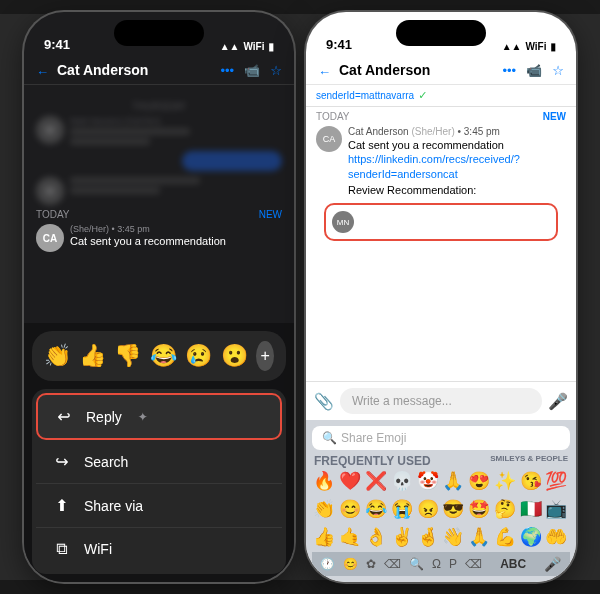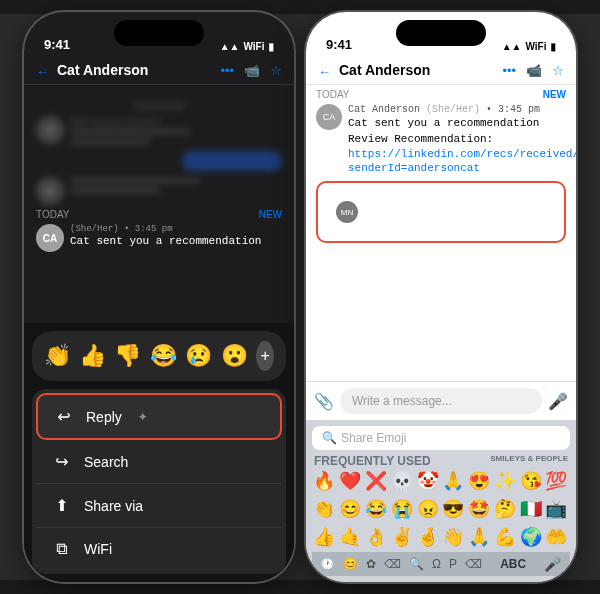--- a/index.html
+++ b/index.html
@@ -238,38 +238,38 @@
       height: 26px;
       border-radius: 50%;
       background: #888;
       flex-shrink: 0;
       display: flex;
       align-items: center;
       justify-content: center;
       font-size: 9px;
       color: #fff;
     }
-    .right-bubble-wrap { flex: 1; font-family: Liberation Mono, monospace; }
+    .right-bubble-wrap { flex: 1; }
     .right-sender {
       font-size: 10px;
       color: #555;
       margin-bottom: 1px;
     }
     .right-bubble {
       font-size: 11px;
       color: #000;
       line-height: 1.3;
     }
     .right-link { color: #007AFF; }
     .right-bubble-highlight {
       border: 2px solid #e74c3c;
       border-radius: 10px;
-      padding: 18px;
+      padding: 6px;
       background: #fff;
-      margin: 4px 0;
+      margin: 4px 8px;
     }
 
     .right-input-bar {
       display: flex;
       align-items: center;
       padding: 6px 8px;
       border-top: 1px solid #e0e0e0;
       gap: 6px;
       background: #fff;
     }
@@ -457,37 +457,41 @@
     <div class="nav-bar">
       <span class="nav-back">←</span>
       <span class="nav-title">Cat Anderson</span>
       <div class="nav-actions">
         <span>•••</span>
         <span>📹</span>
         <span>☆</span>
       </div>
     </div>
 
+    <div class="right-url-bar">
+      <span>senderId=mattnavarra</span>
+      <span style="color:#34c759; font-size:11px;">✓</span>
+    </div>
 
     <div class="right-messages">
 
       <div style="display:flex; justify-content:space-between; align-items:center; margin-bottom:4px;">
         <div class="day-label" style="margin:0;">TODAY</div>
         <div style="font-size:10px; color:#007AFF; font-weight:600;">NEW</div>
       </div>
 
       <div class="right-msg-row">
         <div class="right-avatar" style="background:#a0a0a0;">CA</div>
         <div class="right-bubble-wrap">
           <div class="right-sender">Cat Anderson <span style="color:#aaa;">(She/Her)</span> • 3:45 pm</div>
           <div class="right-bubble">Cat sent you a recommendation</div>
-          <div class="right-bubble" style="margin-top:2px;">Review Recommendation:</div>
           <div class="right-bubble">
             <span class="right-link">https://linkedin.com/recs/received/?<br>senderId=andersoncat</span>
           </div>
+          <div class="right-bubble" style="margin-top:2px;">Review Recommendation:</div>
         </div>
       </div>
 
       <div class="right-bubble-highlight">
         <div style="display:flex; align-items:flex-start; gap:6px;">
           <div class="right-avatar" style="background:#7a7a7a; width:22px; height:22px; font-size:8px;">MN</div>
         </div>
       </div>
     </div>
 

